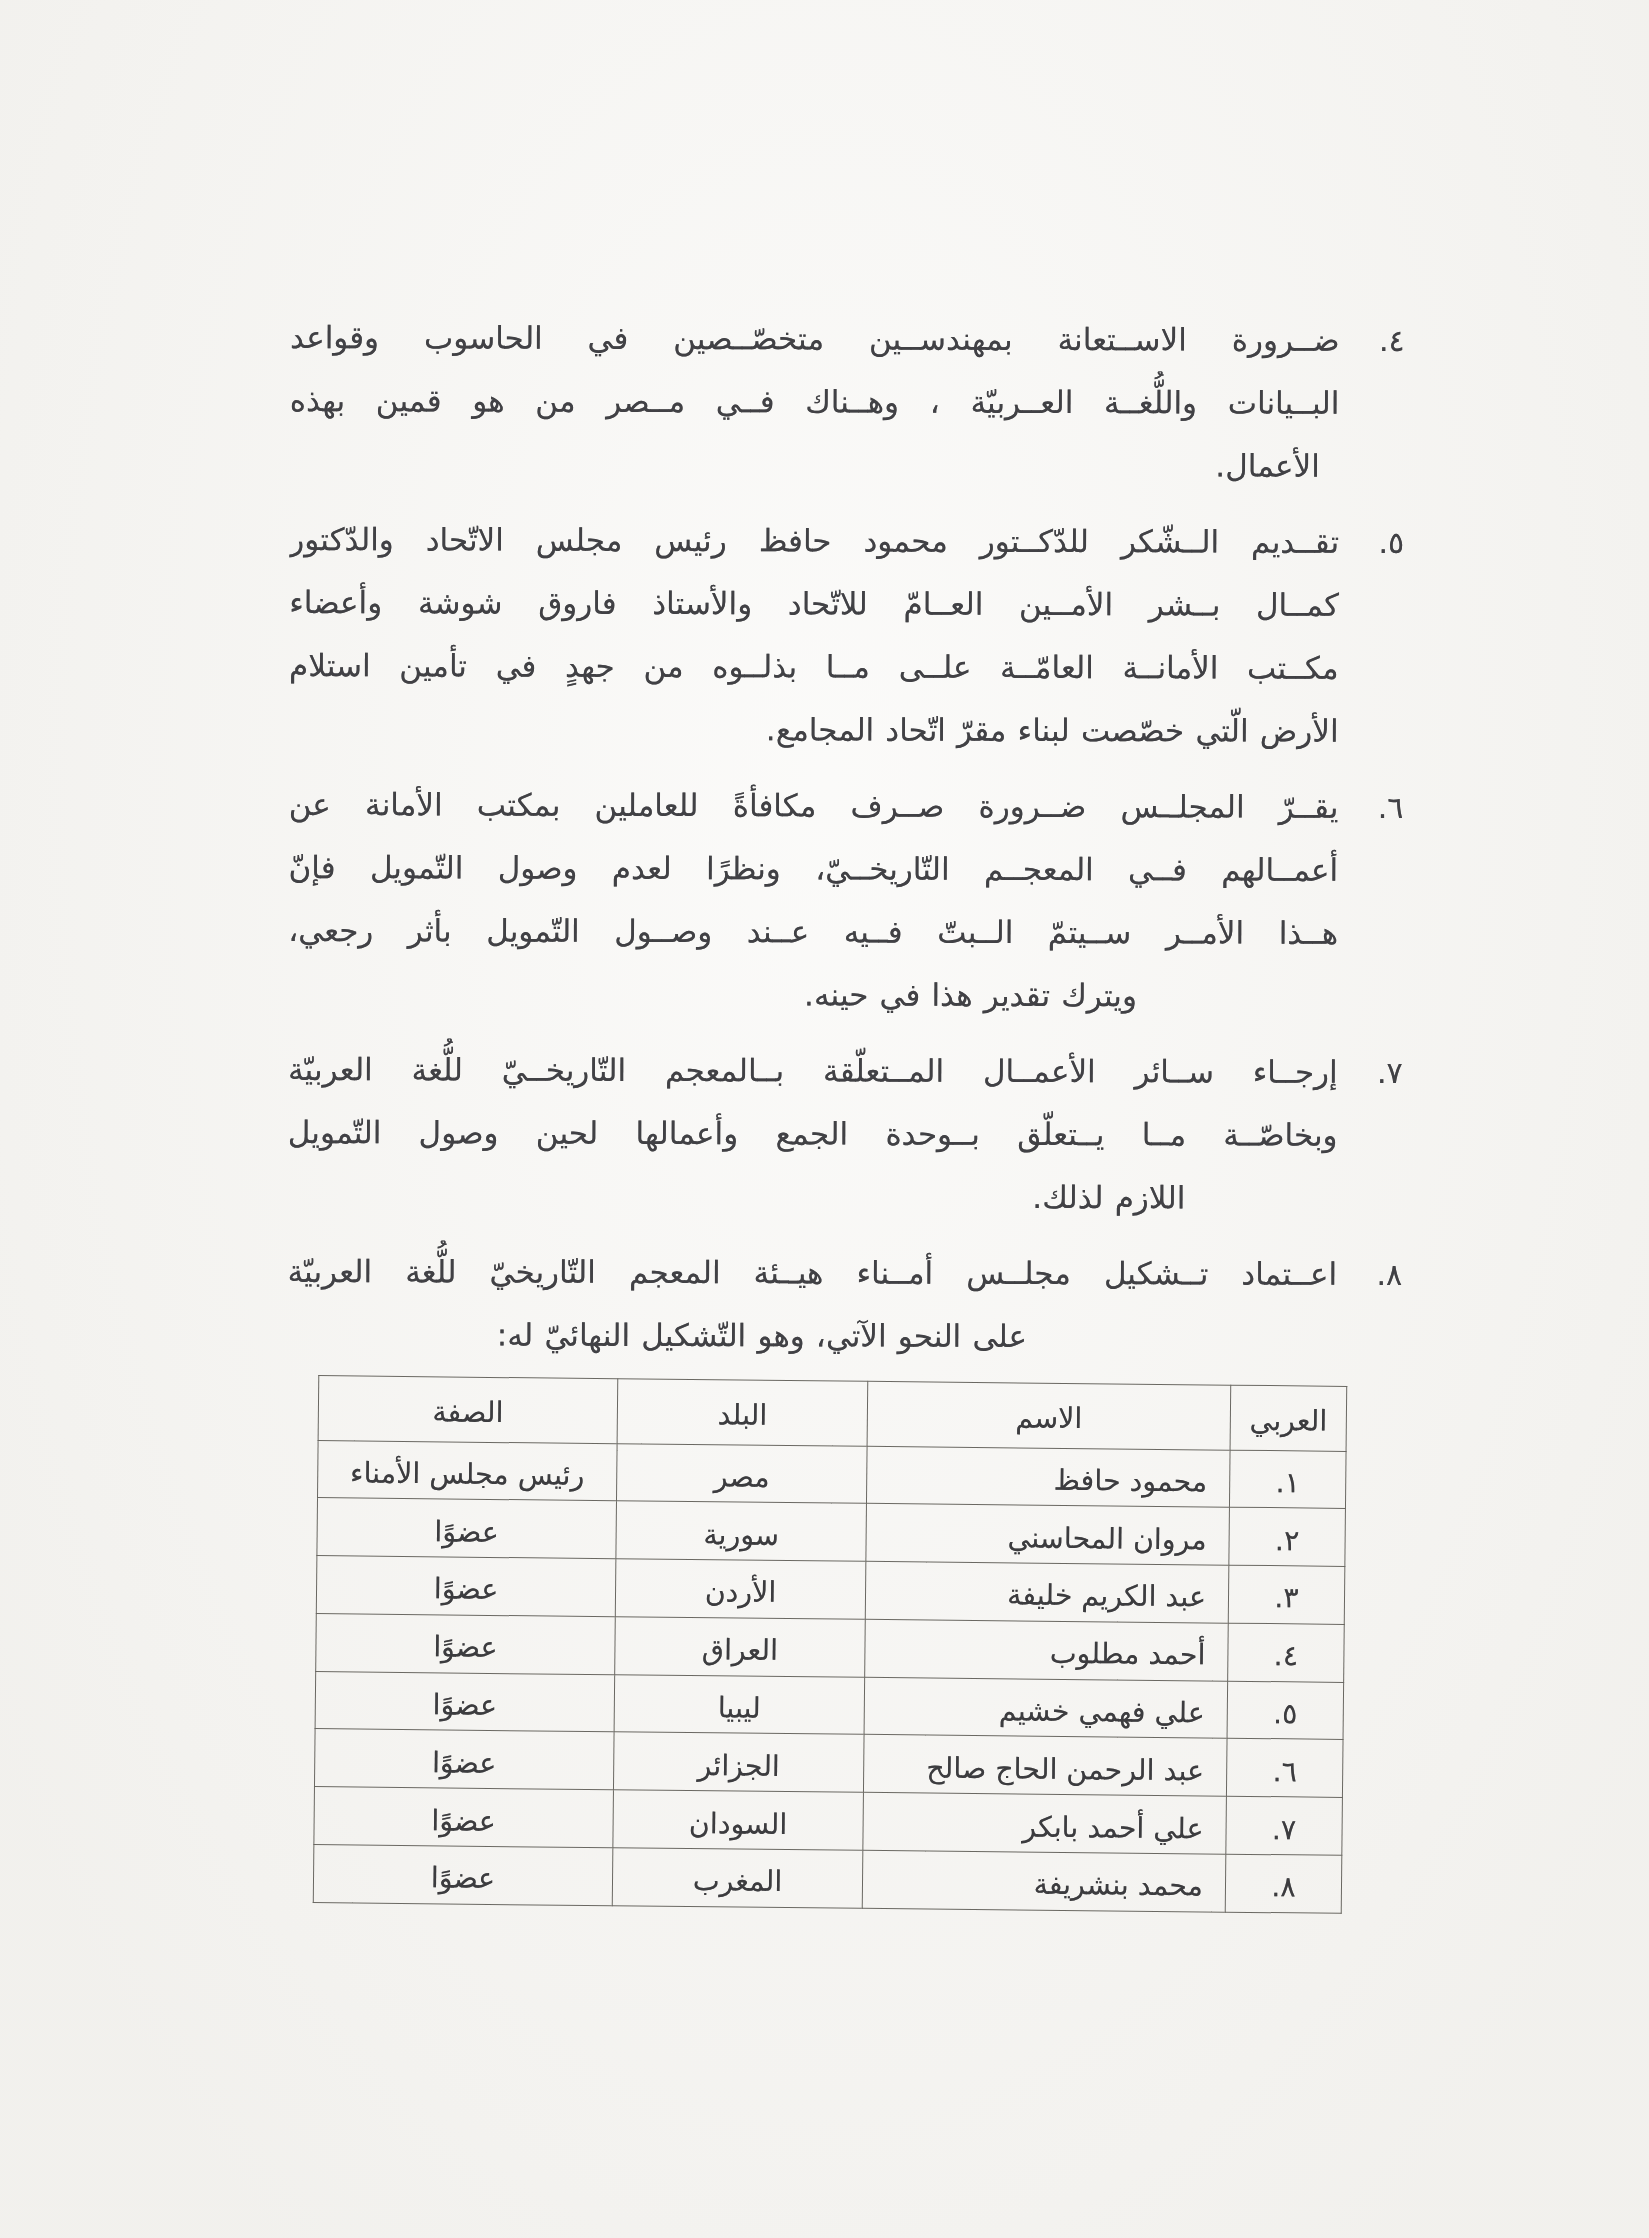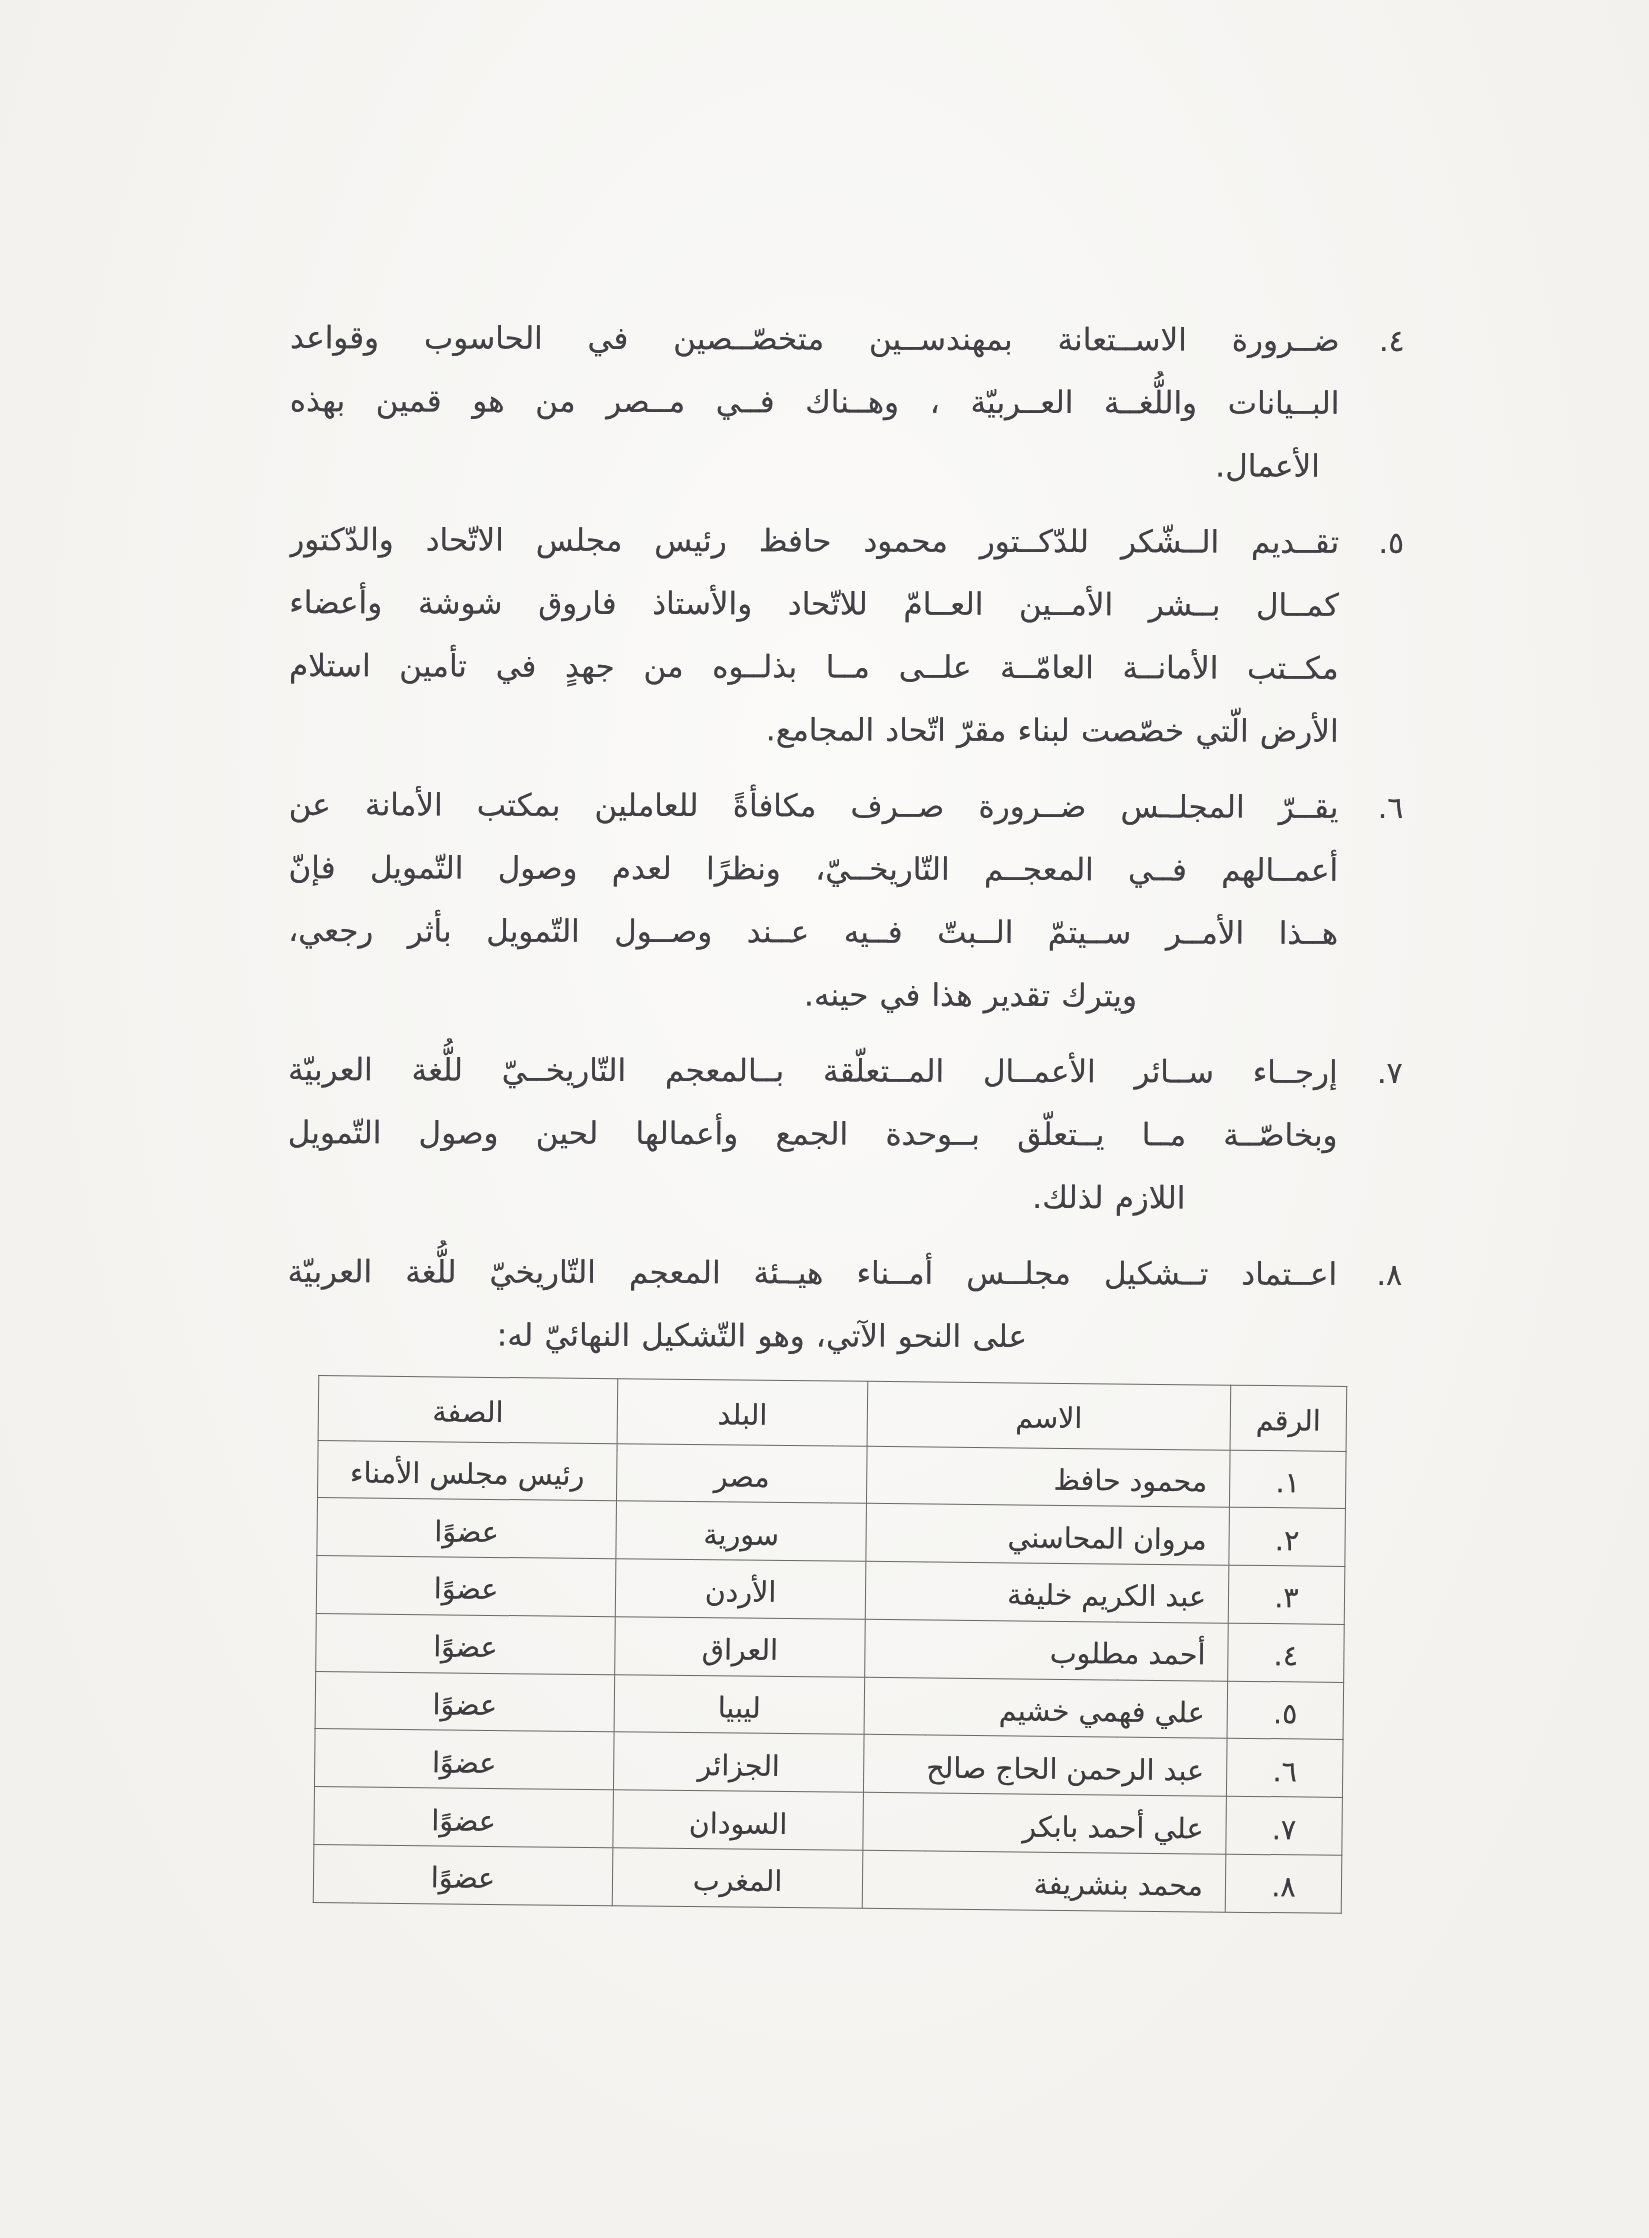--- a/index.html
+++ b/index.html
@@ -155,21 +155,21 @@
 
     <table class="trustees">
       <colgroup>
         <col style="width:116px">
         <col style="width:363px">
         <col style="width:250px">
         <col style="width:299px">
       </colgroup>
       <thead>
         <tr>
-          <th>الرقم</th>
+          <th>العربي</th>
           <th>الاسم</th>
           <th>البلد</th>
           <th>الصفة</th>
         </tr>
       </thead>
       <tbody>
         <tr>
           <td class="c-num">١.</td>
           <td class="c-name">محمود حافظ</td>
           <td class="c-country">مصر</td>

